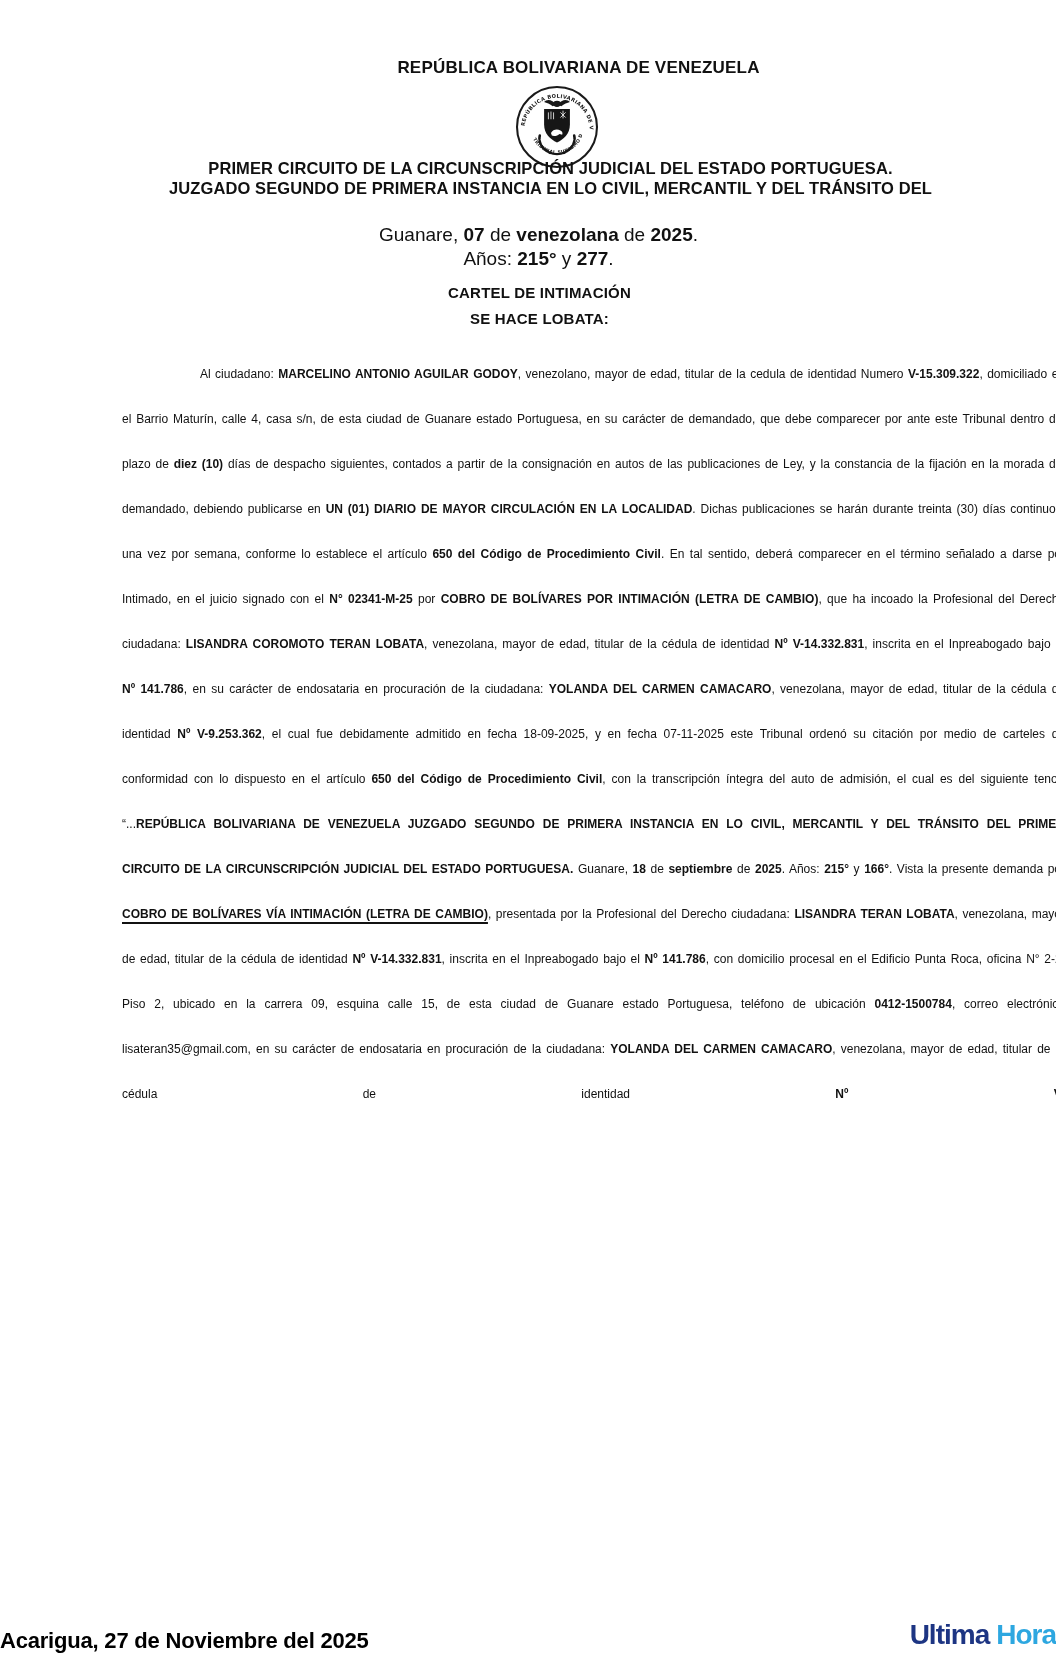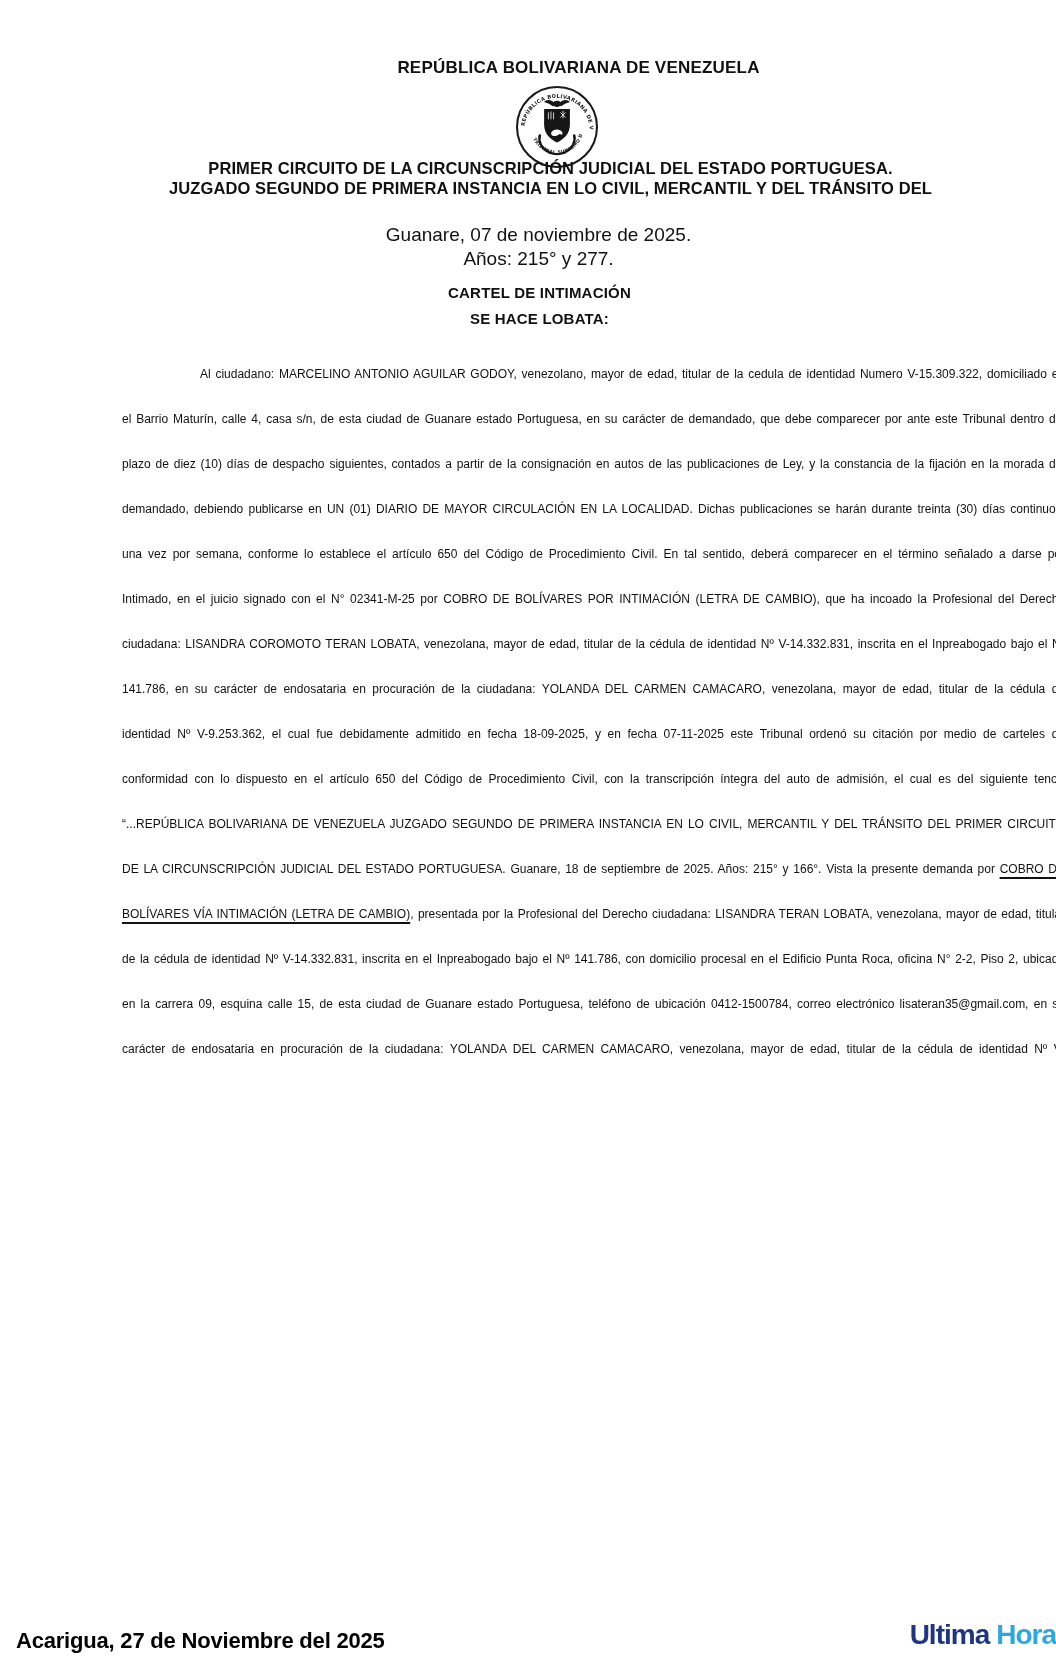--- a/index.html
+++ b/index.html
@@ -36,31 +36,31 @@
     letter-spacing:.2px;
   }
   
   .content{position:absolute;top:352px;left:122px;right:36px;}
   .body-text{
     font-size:12px;line-height:45px;
     text-align:justify;text-align-last:justify;
     text-indent:78px;
     word-spacing:1px;
   }
-  .run-b{font-weight:400;}
+  .run-b{font-weight:700;}
   .run-u{text-decoration:underline;text-decoration-thickness:2px;text-underline-offset:3.5px;}
   
   .footnote{
     margin-top:14px;margin-left:-4px;
     font-family:"DejaVu Serif", serif;font-style:italic;
     font-size:15.5px;line-height:1.45;color:#1c1c1c;
   }
   
   .pub-date{
-    position:absolute;left:16px;bottom:14px;
+    position:absolute;left:0;bottom:14px;
     font-weight:700;font-size:22px;letter-spacing:-.2px;color:#000;
   }
   .logo{position:absolute;right:8px;bottom:10px;display:flex;align-items:center;}
   .logo-text{font-weight:700;font-size:28px;letter-spacing:-1px;font-family:"Liberation Sans",sans-serif;}
   .logo-p2{margin-left:7px;}
   .logo svg{width:36px;height:44px;margin-left:1px;margin-bottom:2px;}
 </style>
 </head>
 <body>
 
@@ -105,21 +105,21 @@
       <path d="M70 60 C72 68 67 76 58 80" fill="none" stroke="#161616" stroke-width="3" stroke-linecap="round" stroke-dasharray="4 2"></path>
       <path d="M42 80 C46 82 54 82 58 80" fill="none" stroke="#161616" stroke-width="2.6" stroke-linecap="round"></path>
     </svg>
   </div>
 
   <div class="hdr-court">
     <div>PRIMER CIRCUITO DE LA CIRCUNSCRIPCIÓN JUDICIAL DEL ESTADO PORTUGUESA.</div>
     <div>JUZGADO SEGUNDO DE PRIMERA INSTANCIA EN LO CIVIL, MERCANTIL Y DEL TRÁNSITO DEL</div>
   </div>
 
-  <div class="hdr-date"><span>Guanare, </span><span class="run-b">07</span><span> de </span><span class="run-b">noviembre</span><span> de </span><span class="run-b">2025</span><span>.</span></div>
+  <div class="hdr-date"><span>Guanare, </span><span class="run-b">07</span><span> de </span><span class="run-b">venezolana</span><span> de </span><span class="run-b">2025</span><span>.</span></div>
   <div class="hdr-years"><span>Años: </span><span class="run-b">215°</span><span> y </span><span class="run-b">277</span><span>.</span></div>
 
   <div class="doc-title"><span>CARTEL DE INTIMACIÓN</span></div>
   <div class="doc-subtitle"><span>SE HACE LOBATA:</span></div>
 
   <div class="content">
     <div class="body-text"><span>Al ciudadano: </span><span class="run-b">MARCELINO ANTONIO AGUILAR GODOY</span><span>, venezolano, mayor de edad, titular de la cedula de identidad Numero </span><span class="run-b">V-15.309.322</span><span>, domiciliado en el Barrio Maturín, calle 4, casa s/n, de esta ciudad de Guanare estado Portuguesa, en su carácter de demandado, que debe comparecer por ante este Tribunal dentro del plazo de </span><span class="run-b">diez (10)</span><span> días de despacho siguientes, contados a partir de la consignación en autos de las publicaciones de Ley, y la constancia de la fijación en la morada del demandado, debiendo publicarse en </span><span class="run-b">UN (01) DIARIO DE MAYOR CIRCULACIÓN EN LA LOCALIDAD</span><span>. Dichas publicaciones se harán durante treinta (30) días continuos, una vez por semana, conforme lo establece el artículo </span><span class="run-b">650 del Código de Procedimiento Civil</span><span>. En tal sentido, deberá comparecer en el término señalado a darse por Intimado, en el juicio signado con el </span><span class="run-b">N° 02341-M-25</span><span> por </span><span class="run-b">COBRO DE BOLÍVARES POR INTIMACIÓN (LETRA DE CAMBIO)</span><span>, que ha incoado la Profesional del Derecho ciudadana: </span><span class="run-b">LISANDRA COROMOTO TERAN LOBATA</span><span>, venezolana, mayor de edad, titular de la cédula de identidad </span><span class="run-b">Nº V-14.332.831</span><span>, inscrita en el Inpreabogado bajo el </span><span class="run-b">Nº 141.786</span><span>, en su carácter de endosataria en procuración de la ciudadana: </span><span class="run-b">YOLANDA DEL CARMEN CAMACARO</span><span>, venezolana, mayor de edad, titular de la cédula de identidad </span><span class="run-b">Nº V-9.253.362</span><span>, el cual fue debidamente admitido en fecha 18-09-2025, y en fecha 07-11-2025 este Tribunal ordenó su citación por medio de carteles de conformidad con lo dispuesto en el artículo </span><span class="run-b">650 del Código de Procedimiento Civil</span><span>, con la transcripción íntegra del auto de admisión, el cual es del siguiente tenor: “...</span><span class="run-b">REPÚBLICA BOLIVARIANA DE VENEZUELA JUZGADO SEGUNDO DE PRIMERA INSTANCIA EN LO CIVIL, MERCANTIL Y DEL TRÁNSITO DEL PRIMER CIRCUITO DE LA CIRCUNSCRIPCIÓN JUDICIAL DEL ESTADO PORTUGUESA.</span><span> Guanare, </span><span class="run-b">18</span><span> de </span><span class="run-b">septiembre</span><span> de </span><span class="run-b">2025</span><span>. Años: </span><span class="run-b">215°</span><span> y </span><span class="run-b">166°</span><span>. Vista la presente demanda por </span><span class="run-b run-u">COBRO DE BOLÍVARES VÍA INTIMACIÓN (LETRA DE CAMBIO)</span><span>, presentada por la Profesional del Derecho ciudadana: </span><span class="run-b">LISANDRA TERAN LOBATA</span><span>, venezolana, mayor de edad, titular de la cédula de identidad </span><span class="run-b">Nº V-14.332.831</span><span>, inscrita en el Inpreabogado bajo el </span><span class="run-b">Nº 141.786</span><span>, con domicilio procesal en el Edificio Punta Roca, oficina N° 2-2, Piso 2, ubicado en la carrera 09, esquina calle 15, de esta ciudad de Guanare estado Portuguesa, teléfono de ubicación </span><span class="run-b">0412-1500784</span><span>, correo electrónico lisateran35@gmail.com, en su carácter de endosataria en procuración de la ciudadana: </span><span class="run-b">YOLANDA DEL CARMEN CAMACARO</span><span>, venezolana, mayor de edad, titular de la cédula de identidad </span><span class="run-b">Nº V-</span></div>
   </div>
 
   <div class="pub-date">Acarigua, 27 de Noviembre del 2025</div>

